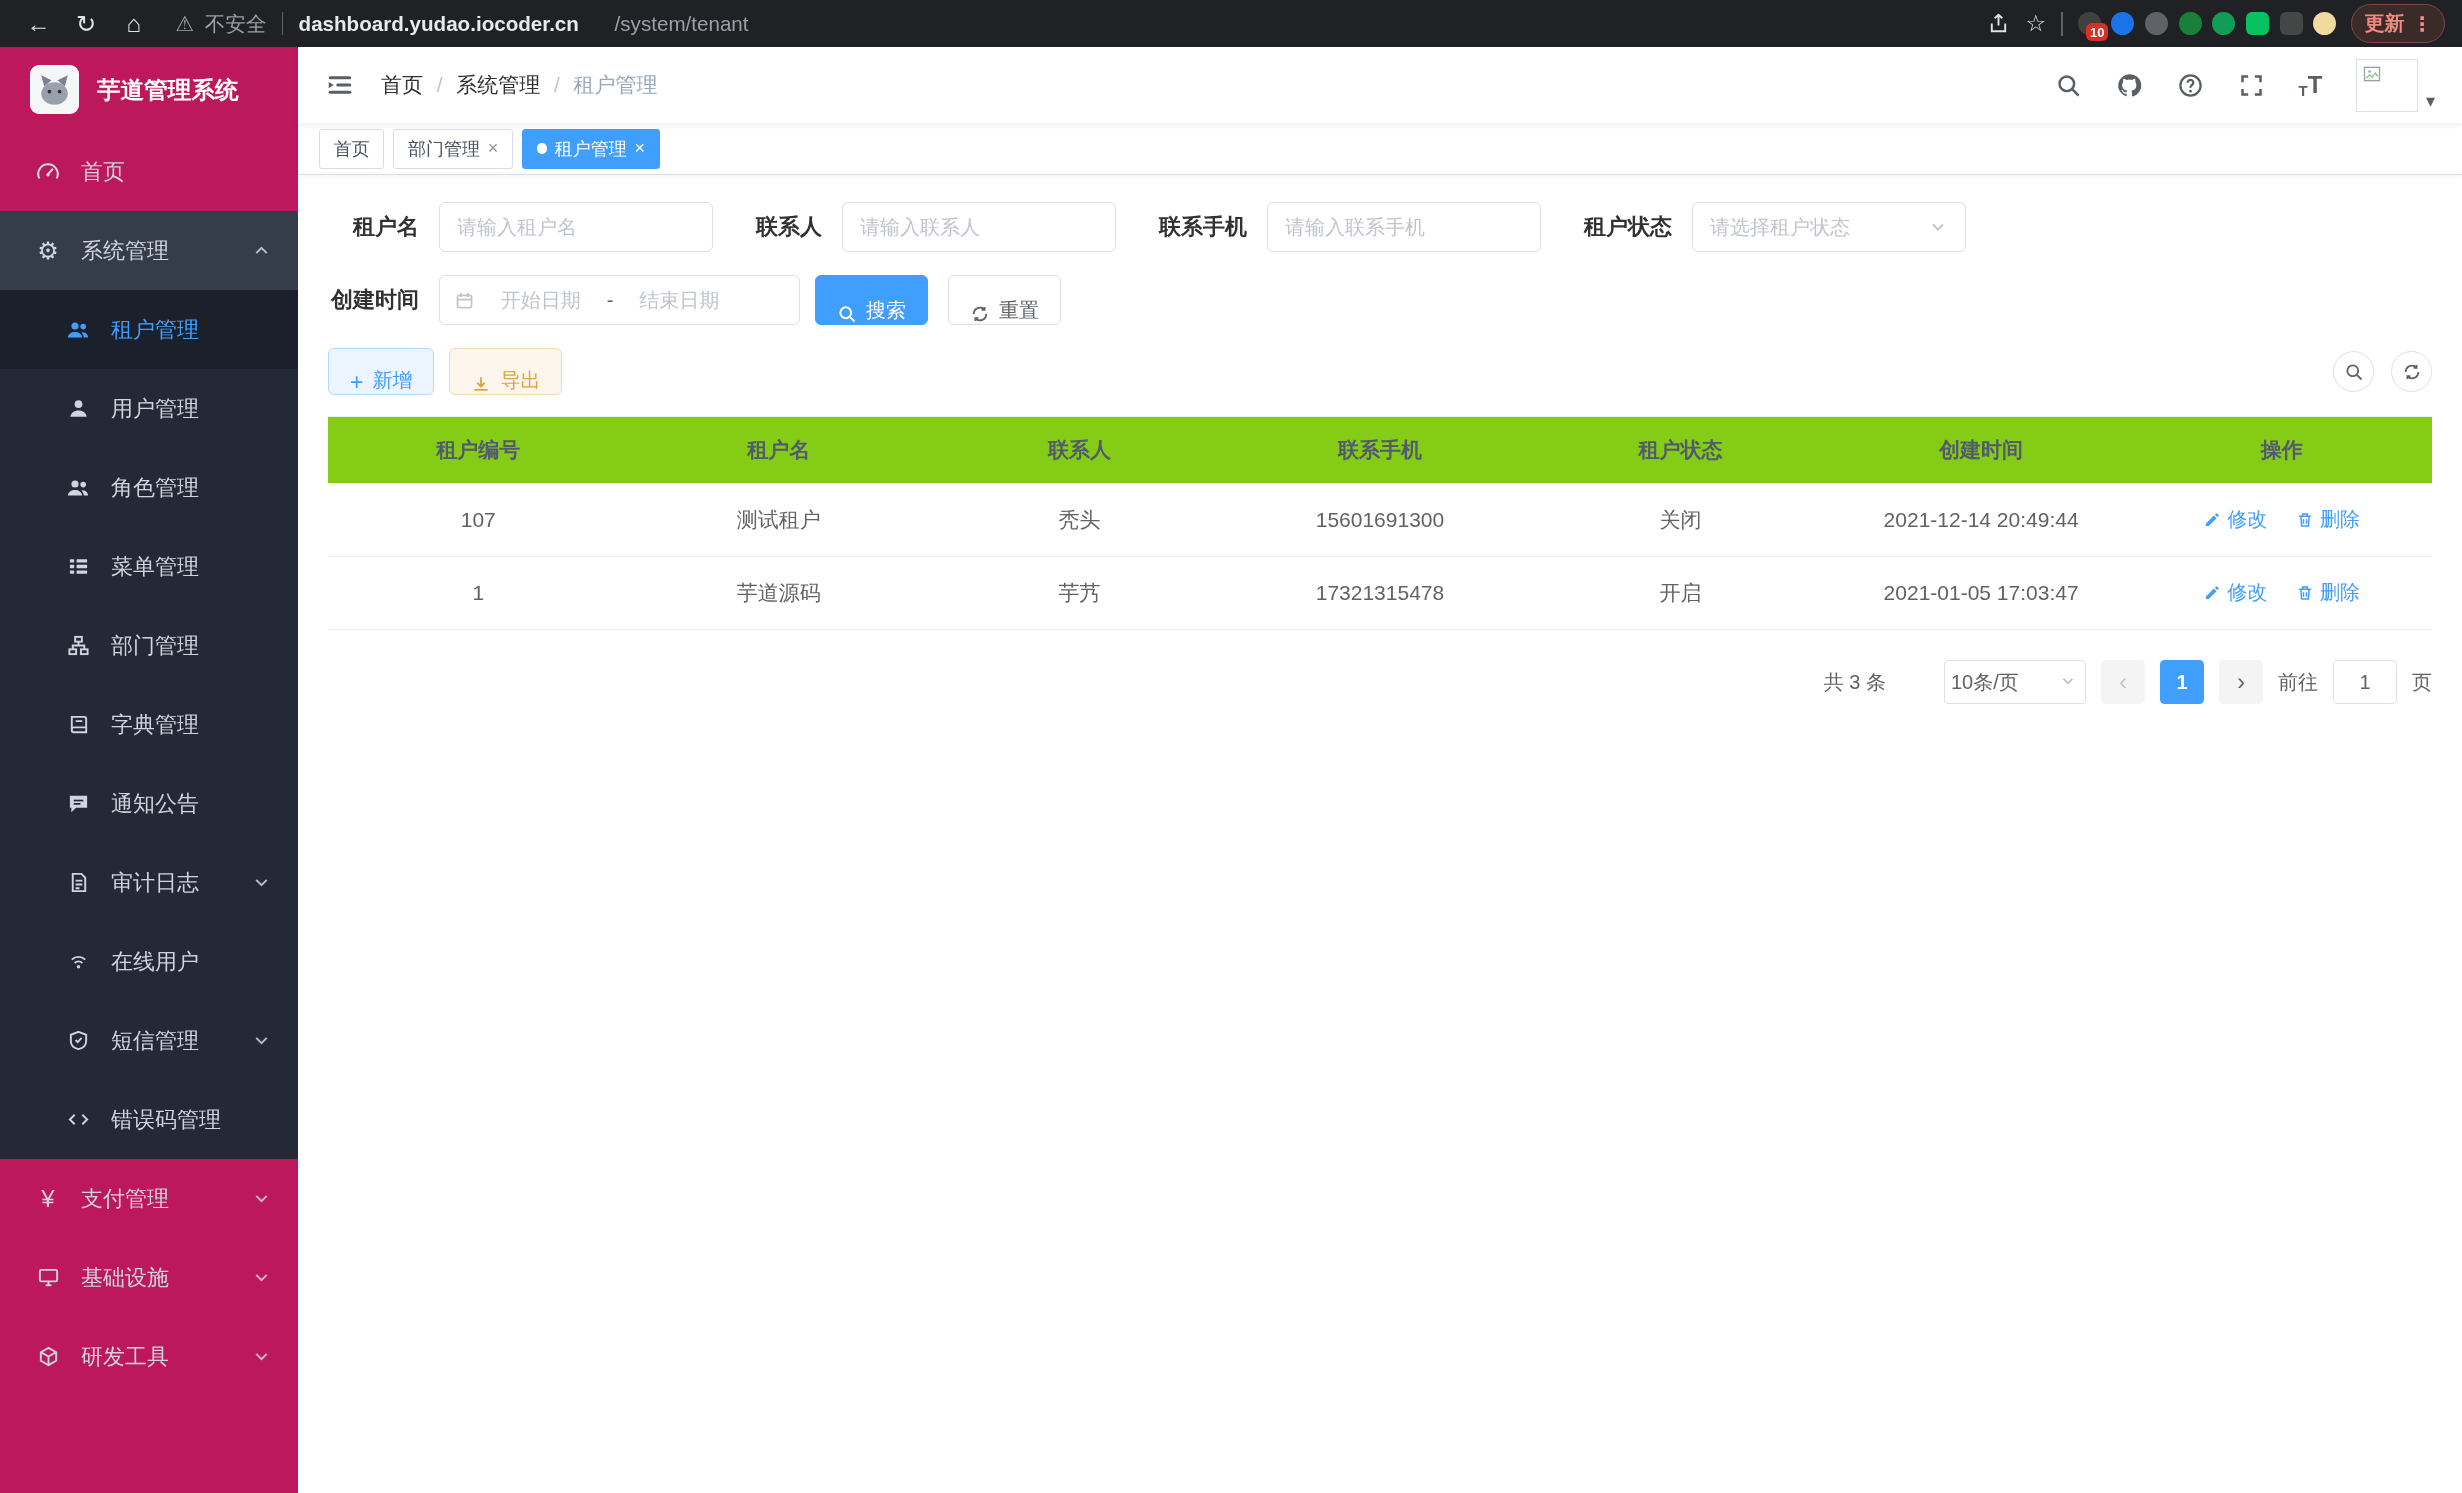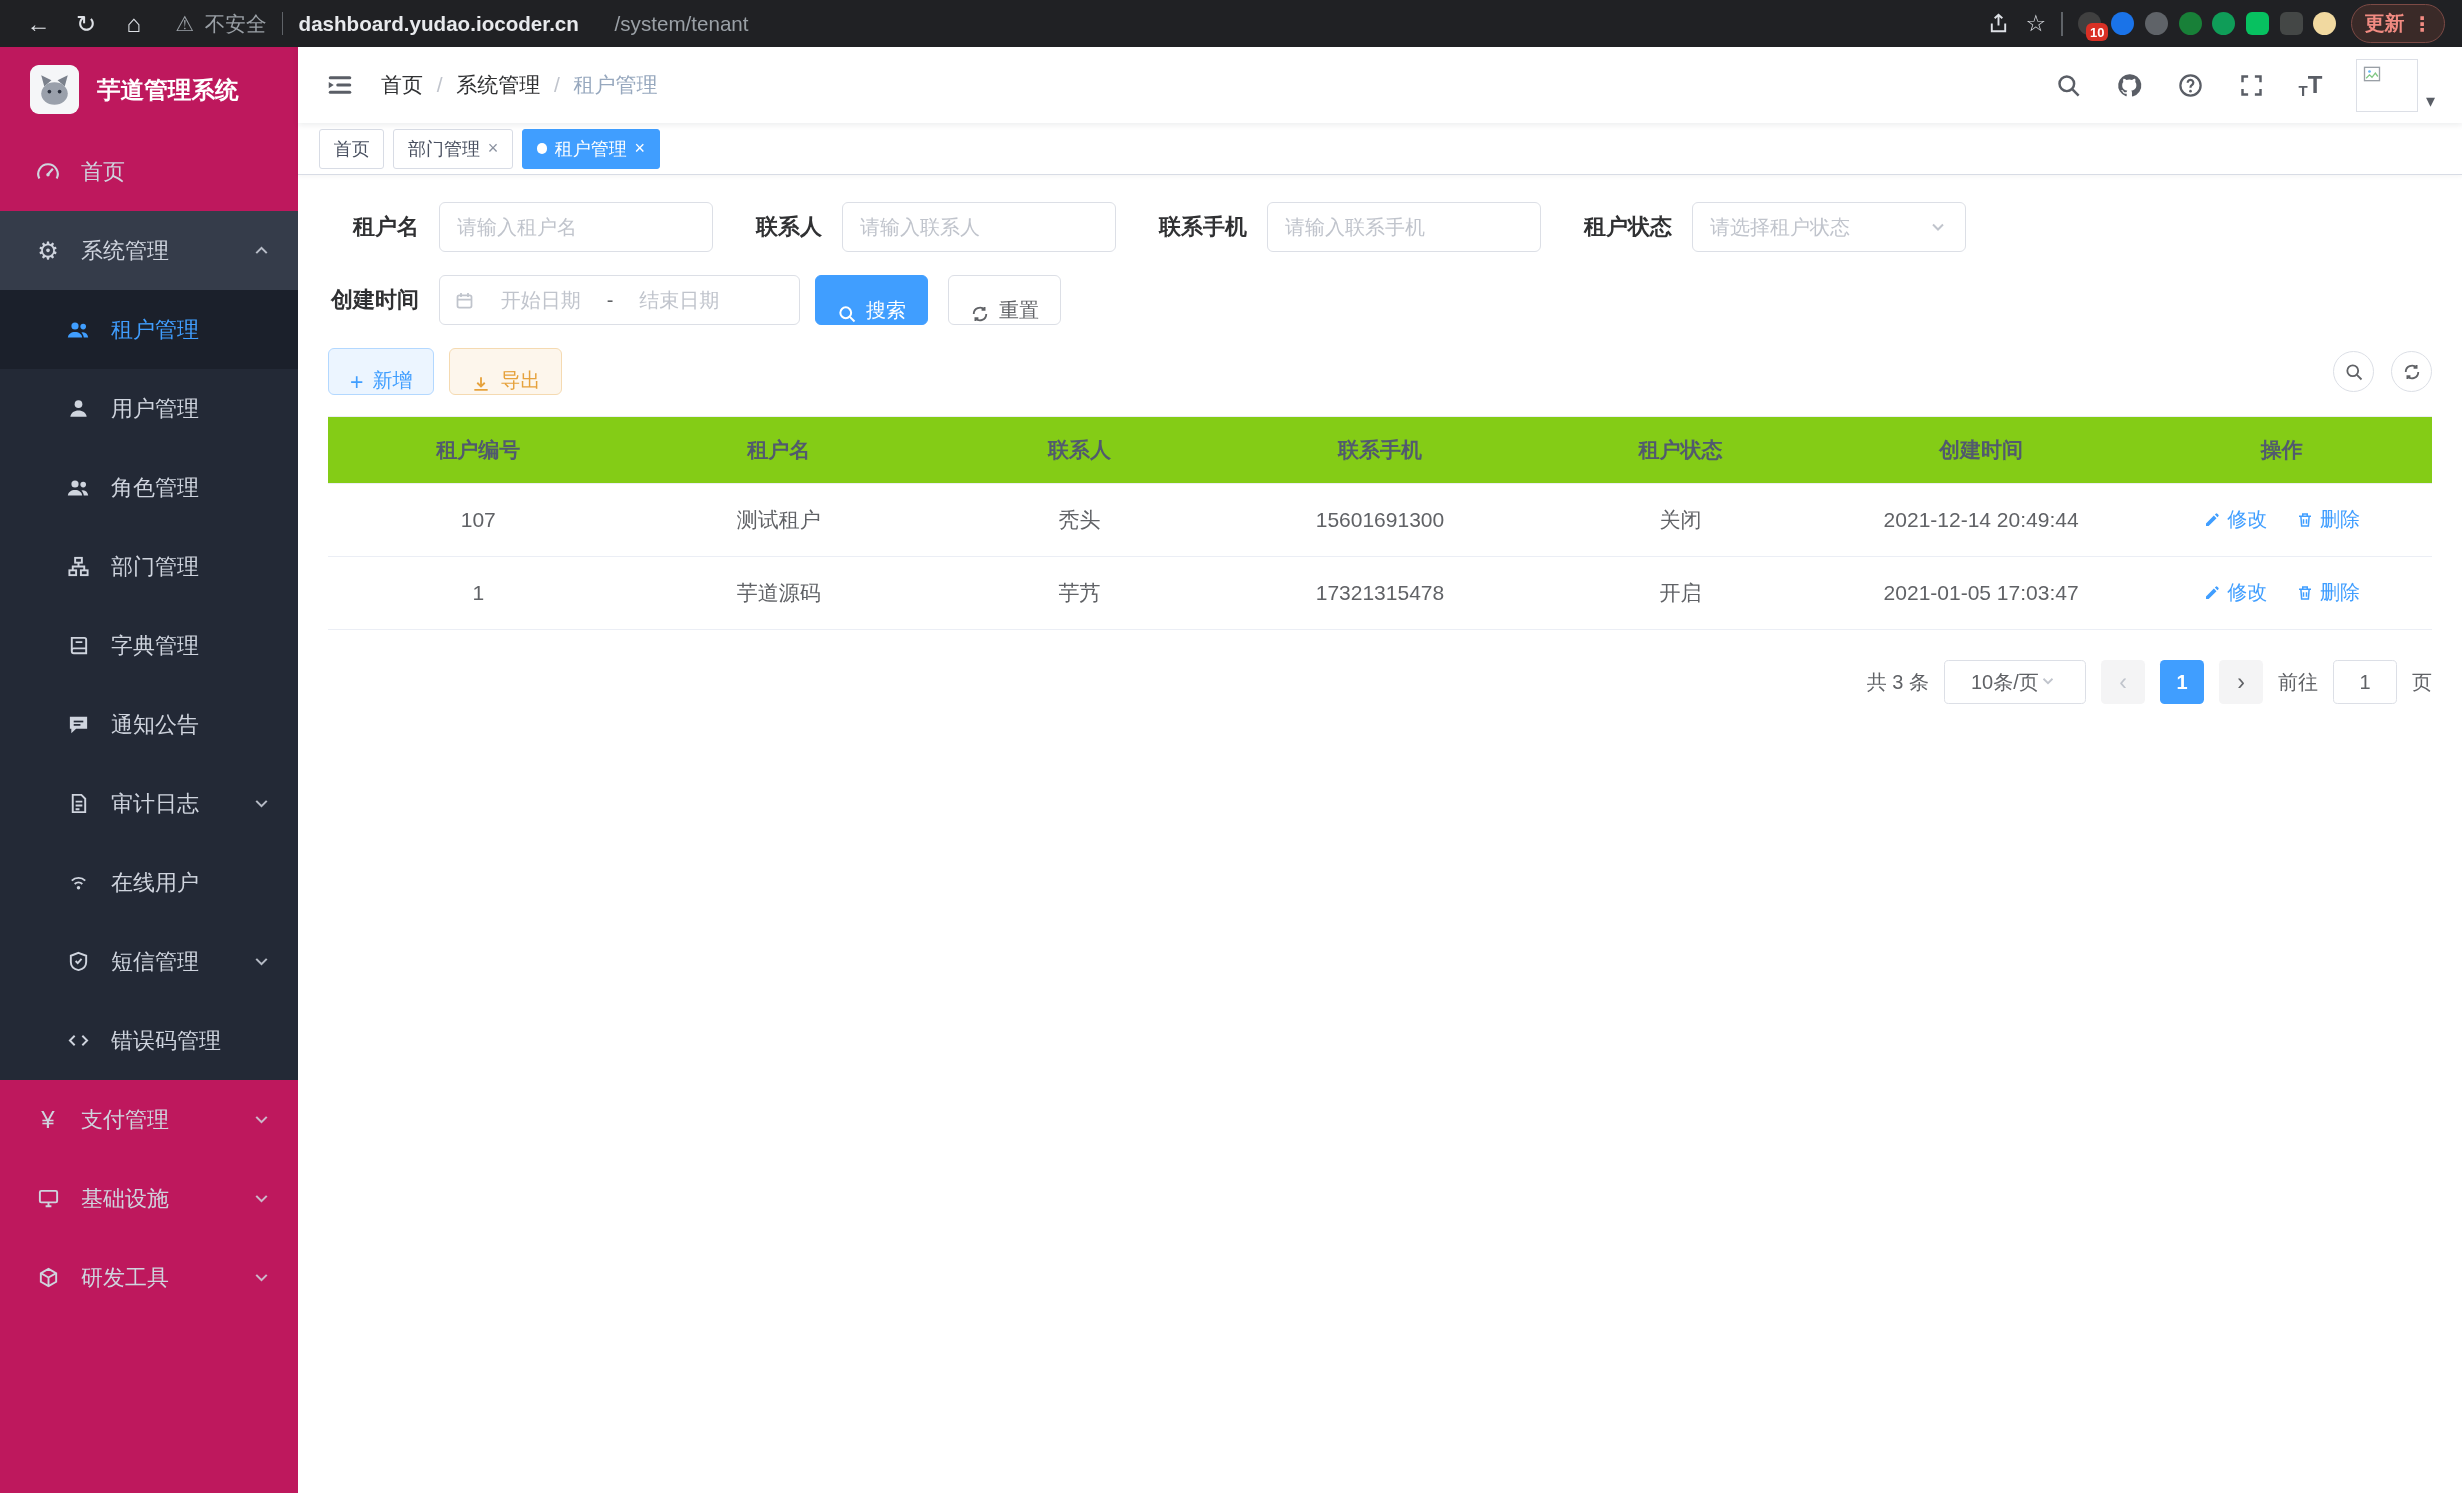--- a/index.html
+++ b/index.html
@@ -95,21 +95,21 @@
   
   table { width:100%; border-collapse:collapse; table-layout:fixed; }
   thead th { background:#84cc16; height:67px; font-size:21px; font-weight:700; color:#515a6e; text-align:center; border-bottom:1.5px solid #ebeef5; border-top:1.5px solid #ebeef5; }
   tbody td { height:73px; font-size:21px; color:#606266; text-align:center; border-bottom:1.5px solid #ebeef5; }
   .op-link { display:inline-flex; align-items:center; gap:6px; color:#409eff; font-size:20px; cursor:pointer; }
   .op-link + .op-link { margin-left:23px; }
   .op-link svg { width:18px; height:18px; }
 
   
   .pager { display:flex; align-items:center; justify-content:flex-end; gap:15px; margin-top:30px; font-size:20px; color:#606266; }
-  .psize { width:142px; height:44px; border:1.5px solid #dcdfe6; border-radius:4.6px; display:flex; align-items:center; justify-content:space-between; padding:0 26px; cursor:pointer; color:#606266; }
+  .psize { width:142px; height:44px; border:1.5px solid #dcdfe6; border-radius:4.6px; display:flex; align-items:center; justify-content:space-between; padding:0 6px; cursor:pointer; color:#606266;margin-left:43px; }
   .pbtn { width:44px; height:44px; border-radius:4.6px; background:#f4f4f5; display:flex; align-items:center; justify-content:center; font-size:23px; color:#606266; cursor:pointer; }
   .pbtn.disabled { color:#c0c4cc; }
   .pcur { width:44px; height:44px; border-radius:4.6px; background:#409eff; color:#fff; display:flex; align-items:center; justify-content:center; font-weight:700; cursor:pointer; }
   .goto-input { width:64px; height:44px; border:1.5px solid #dcdfe6; border-radius:4.6px; text-align:center; font-size:20px; color:#606266; outline:none; font-family:inherit; }
 </style>
 </head>
 <body>
 
 <div class="browser">
   <div class="nav-btns">
@@ -212,20 +212,33 @@
     <div class="m-item sub">
       <span class="micon">
           <svg viewBox="0 0 24 24" width="24" height="24" fill="currentColor">
             <circle cx="9" cy="8" r="3.6"></circle>
             <path d="M1.8 19.5c.5-3.6 3.5-5.5 7.2-5.5s6.7 1.9 7.2 5.5z"></path>
             <circle cx="17.2" cy="8.6" r="2.8"></circle>
             <path d="M17 14.3c2.9.4 4.8 2.1 5.2 5.2h-4.4c-.3-2-1.1-3.7-2.4-4.9z"></path>
           </svg>
         </span>
       <span>角色管理</span>
+    </div>
+    <div class="m-item sub">
+      <span class="micon">
+          <svg viewBox="0 0 24 24" width="23" height="23" fill="currentColor">
+            <rect x="3" y="4.5" width="4.5" height="3.4" rx="0.6"></rect>
+            <rect x="10" y="4.5" width="11" height="3.4" rx="0.6"></rect>
+            <rect x="3" y="10.3" width="4.5" height="3.4" rx="0.6"></rect>
+            <rect x="10" y="10.3" width="11" height="3.4" rx="0.6"></rect>
+            <rect x="3" y="16.1" width="4.5" height="3.4" rx="0.6"></rect>
+            <rect x="10" y="16.1" width="11" height="3.4" rx="0.6"></rect>
+          </svg>
+        </span>
+      <span>菜单管理</span>
     </div>
     <div class="m-item sub">
       <span class="micon">
           <svg viewBox="0 0 24 24" width="23" height="23" fill="none" stroke="currentColor" stroke-width="2">
             <rect x="8.5" y="3" width="7" height="5"></rect>
             <rect x="2.5" y="16" width="7" height="5"></rect>
             <rect x="14.5" y="16" width="7" height="5"></rect>
             <path d="M12 8v4M6 16v-4h12v4"></path>
           </svg>
         </span>

